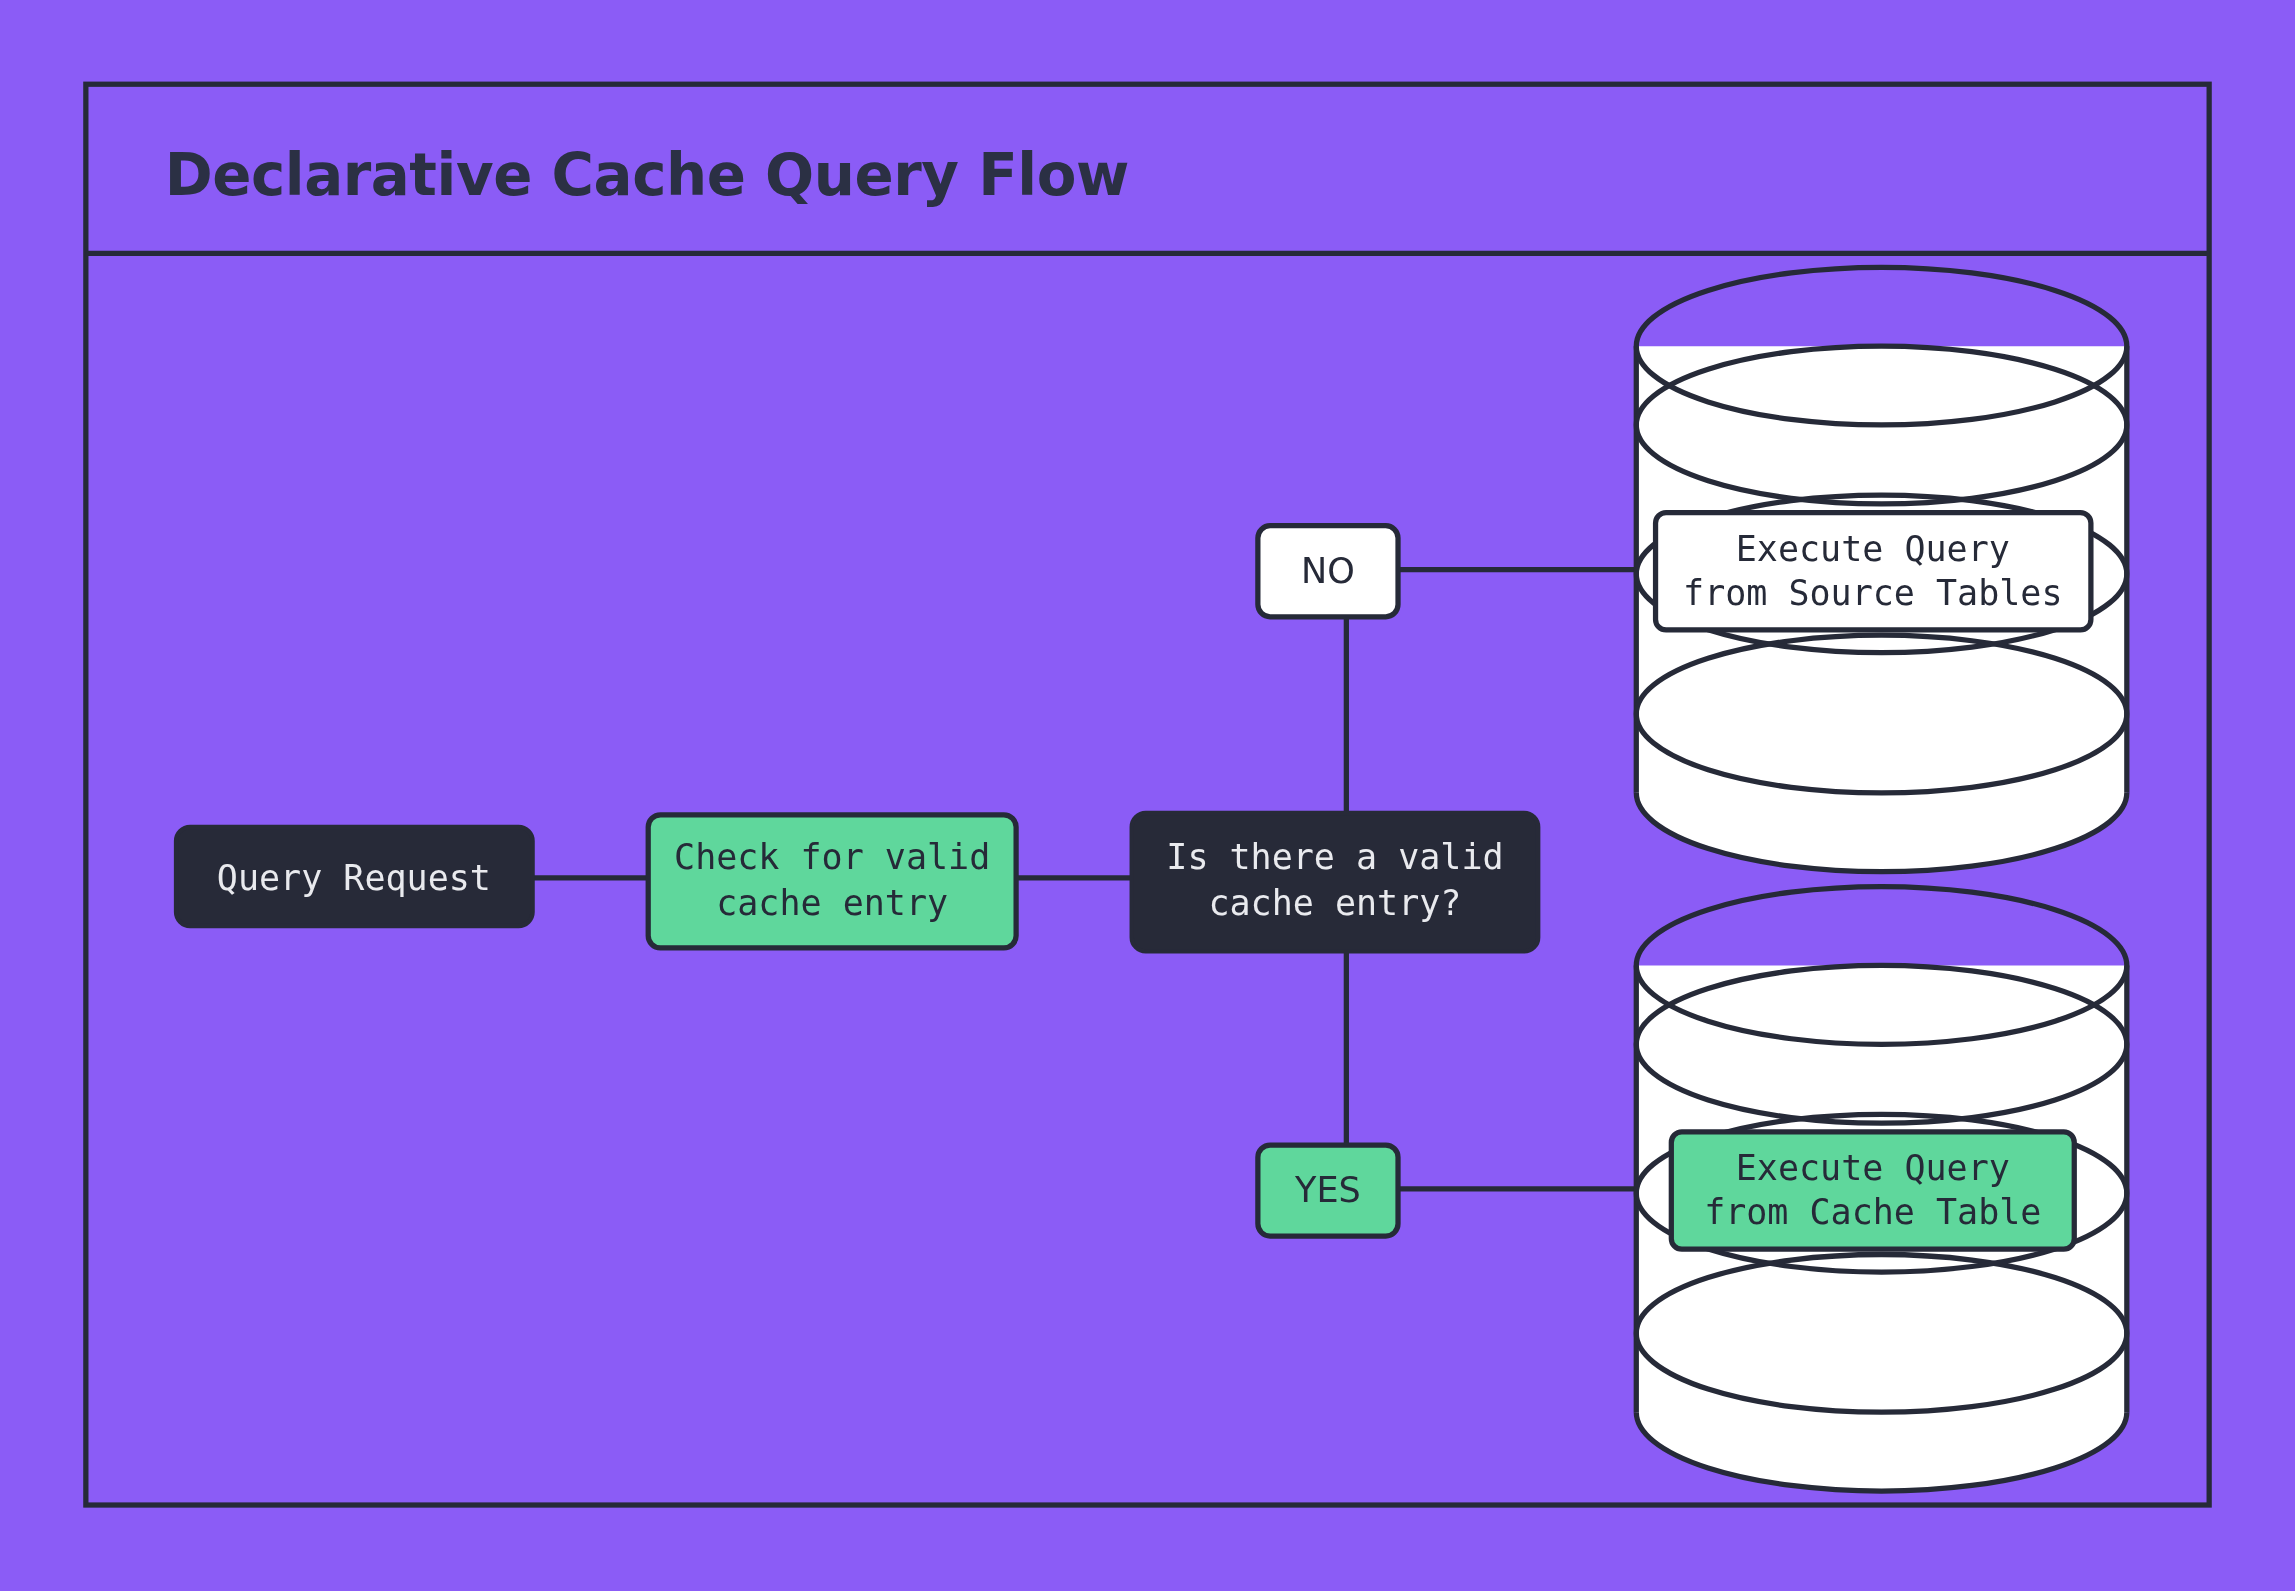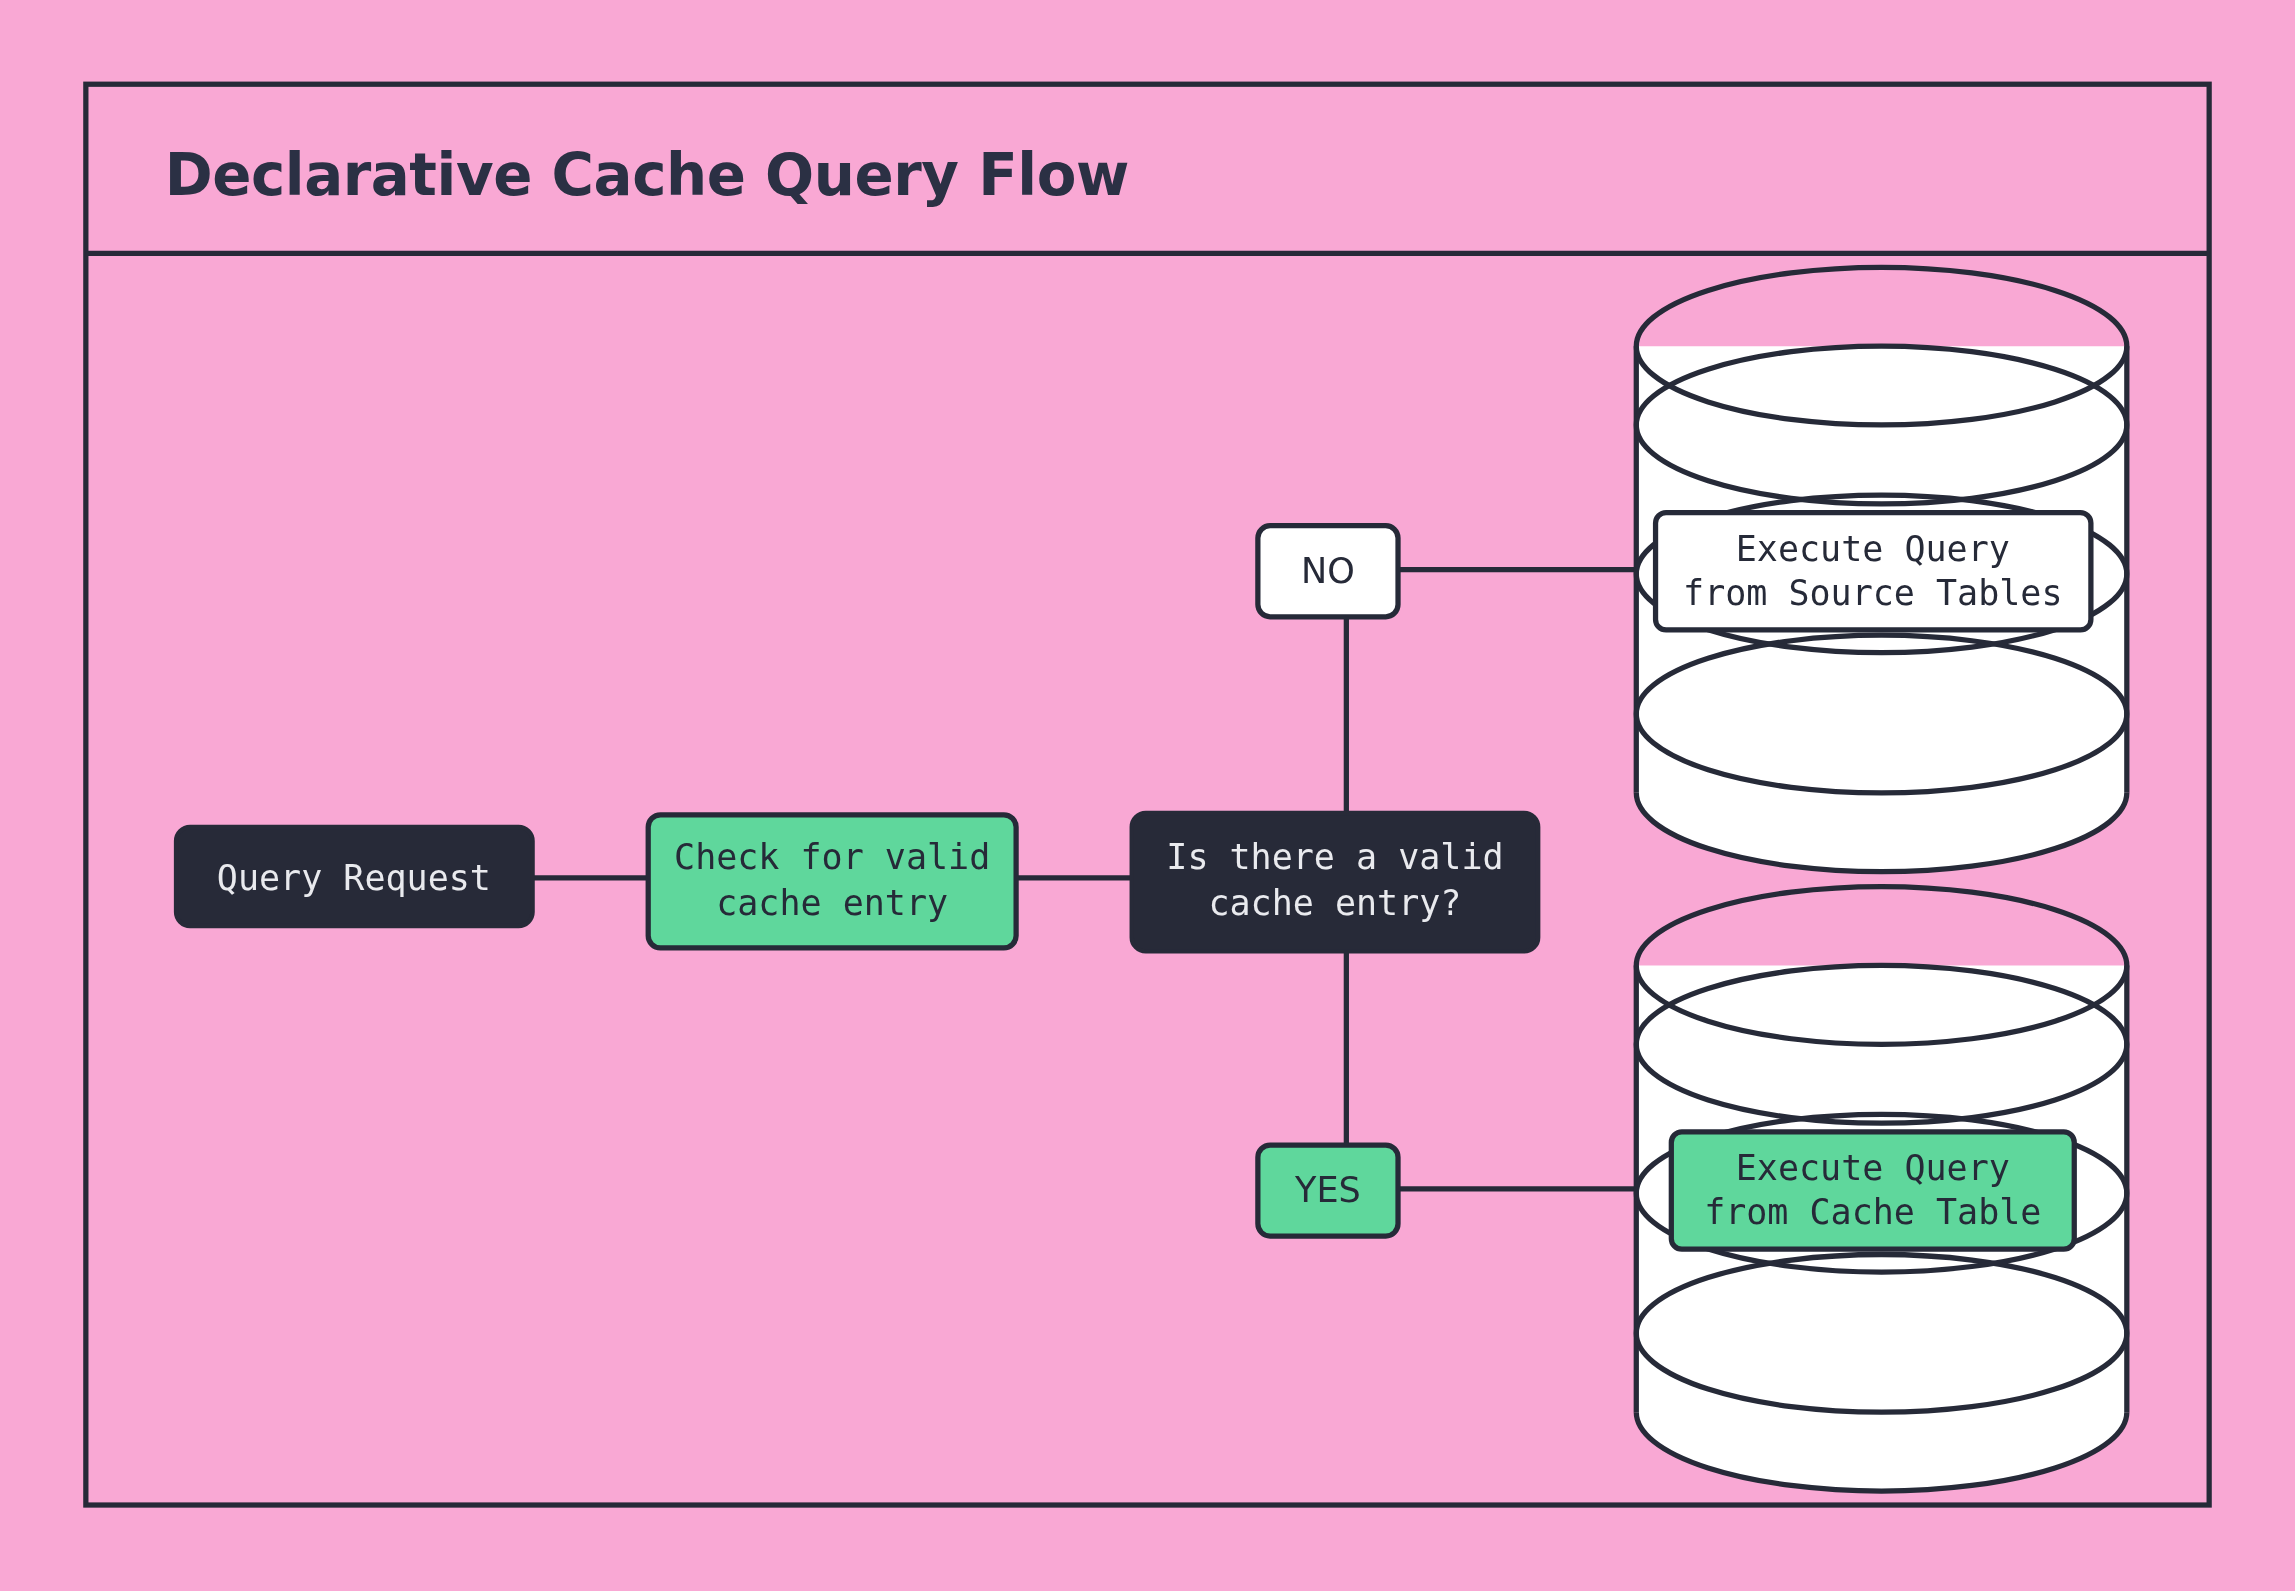--- a/index.html
+++ b/index.html
@@ -10,21 +10,21 @@
   body {
     width: 2295px;
     height: 1591px;
     font-family: "Liberation Sans", sans-serif;
     overflow: hidden;
   }
   #diagram-root {
     position: relative;
     width: 2295px;
     height: 1591px;
-    background: #f9a8d4;
+    background: #8b5cf6;
   }
   svg.canvas {
     position: absolute;
     left: 0;
     top: 0;
     width: 2295px;
     height: 1591px;
     display: block;
   }
   .frame-rect {

